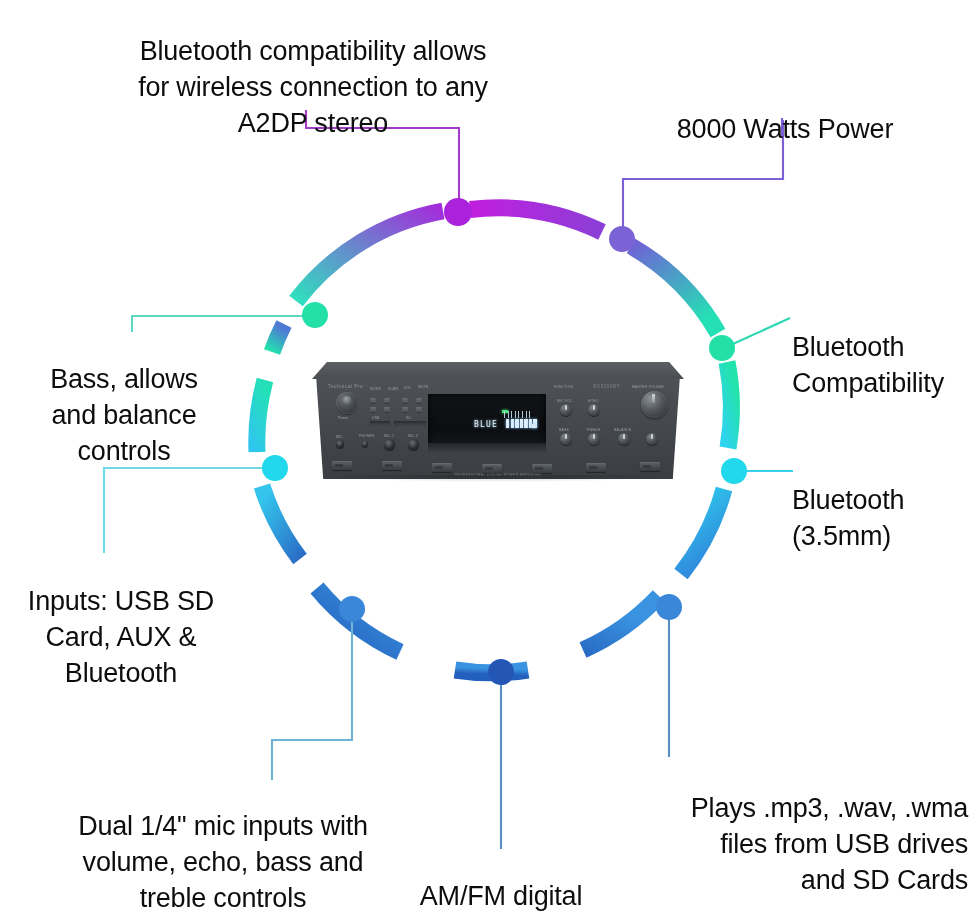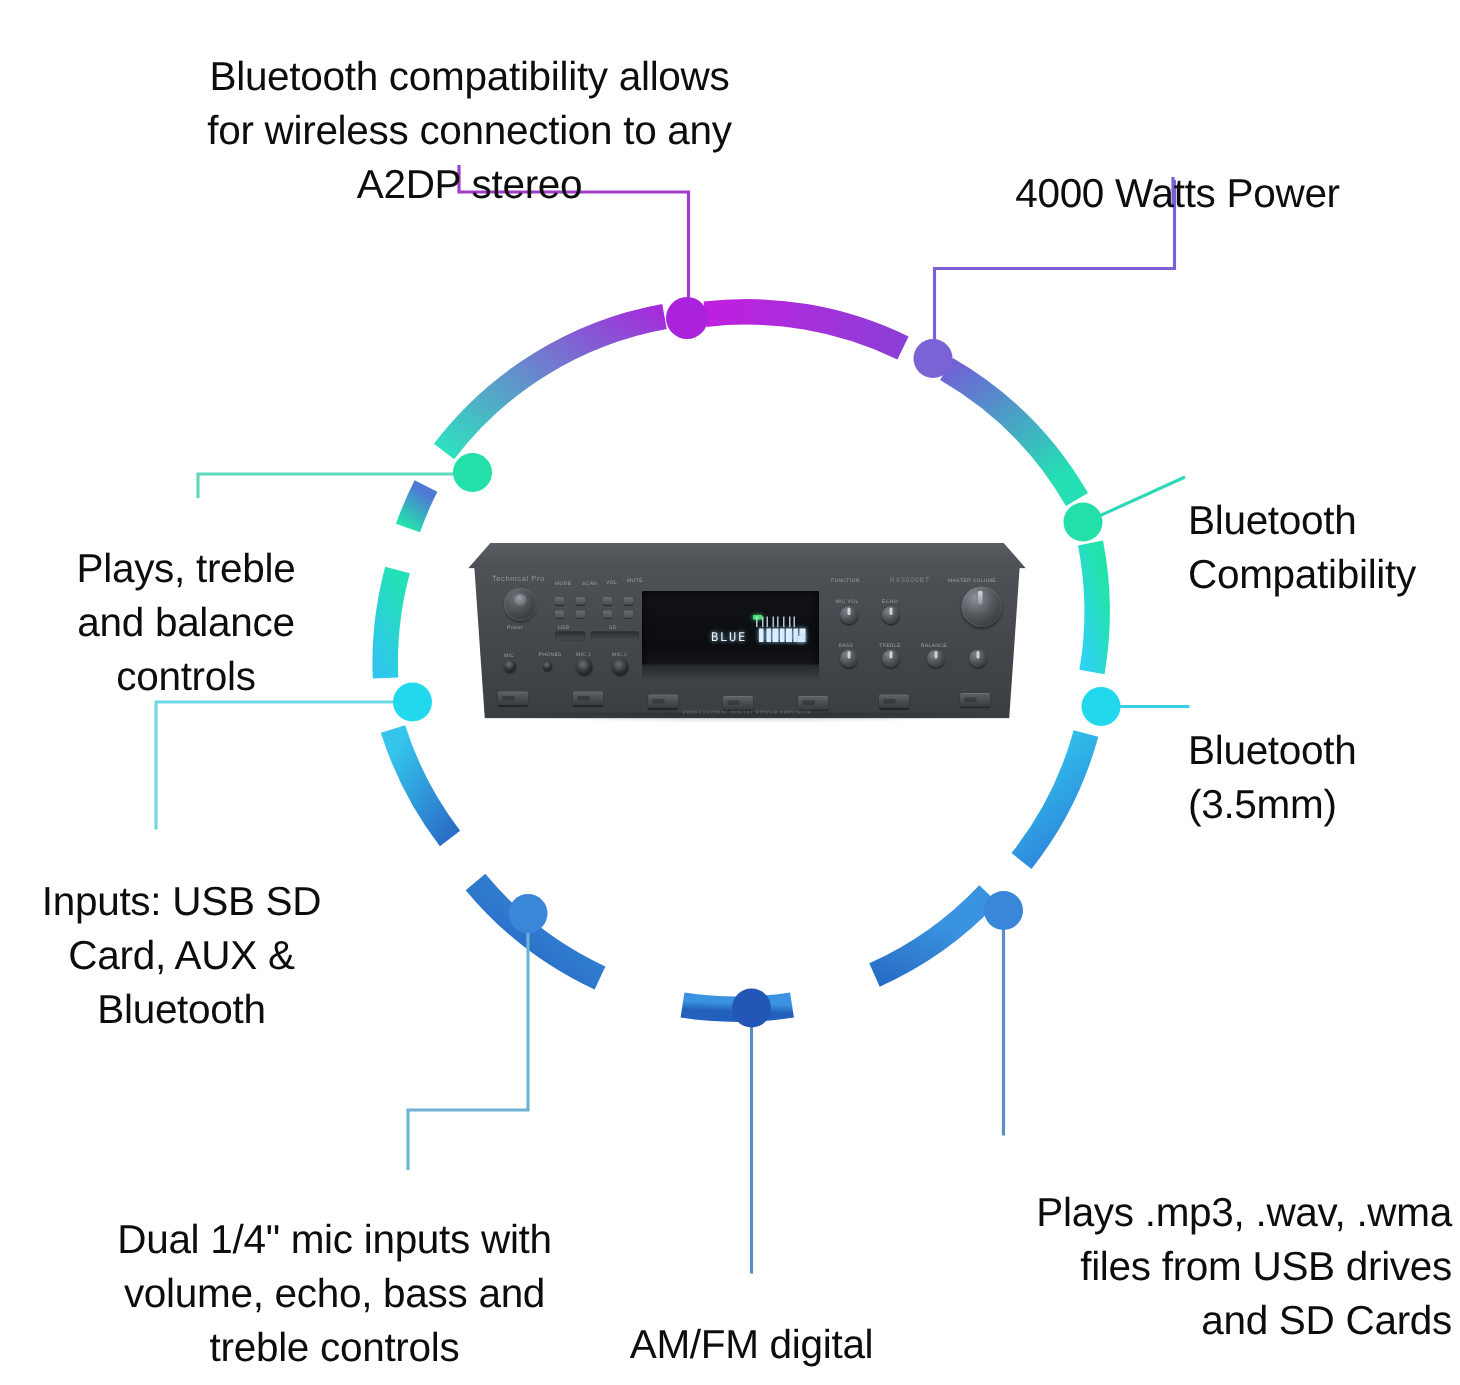--- a/index.html
+++ b/index.html
@@ -241,21 +241,21 @@
     </g>
   </svg>
 
   <div class="callout ta-c" style="left:78px;top:-2px;width:470px;">
     <span>Bluetooth compatibility allows
 for wireless connection to any
 A2DP stereo</span>
   </div>
 
   <div class="callout ta-c" style="left:640px;top:76px;width:290px;">
-    <span>4000 Watts Power</span>
+    <span>8000 Watts Power</span>
   </div>
 
   <div class="callout ta-l" style="left:792px;top:294px;width:182px;">
     <span>Bluetooth
 Compatibility</span>
   </div>
 
   <div class="callout ta-l" style="left:792px;top:447px;width:182px;">
     <span>Bluetooth
 (3.5mm)</span>
@@ -278,21 +278,21 @@
 treble controls</span>
   </div>
 
   <div class="callout ta-c" style="left:-2px;top:548px;width:246px;">
     <span>Inputs: USB SD
 Card, AUX &amp;
 Bluetooth</span>
   </div>
 
   <div class="callout ta-c" style="left:8px;top:326px;width:232px;">
-    <span>Plays, treble
+    <span>Bass, allows
 and balance
 controls</span>
   </div>
 
   <div id="receiver">
     <div class="rcv-top"></div>
     <div class="rcv-face">
 
       <div class="brand">Technical Pro</div>
       <div class="brand2">RX5000BT</div>

